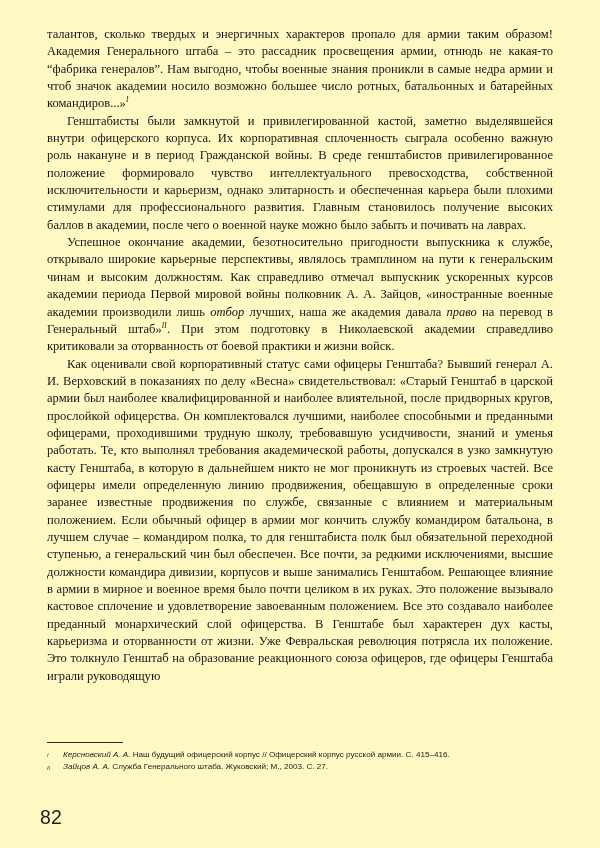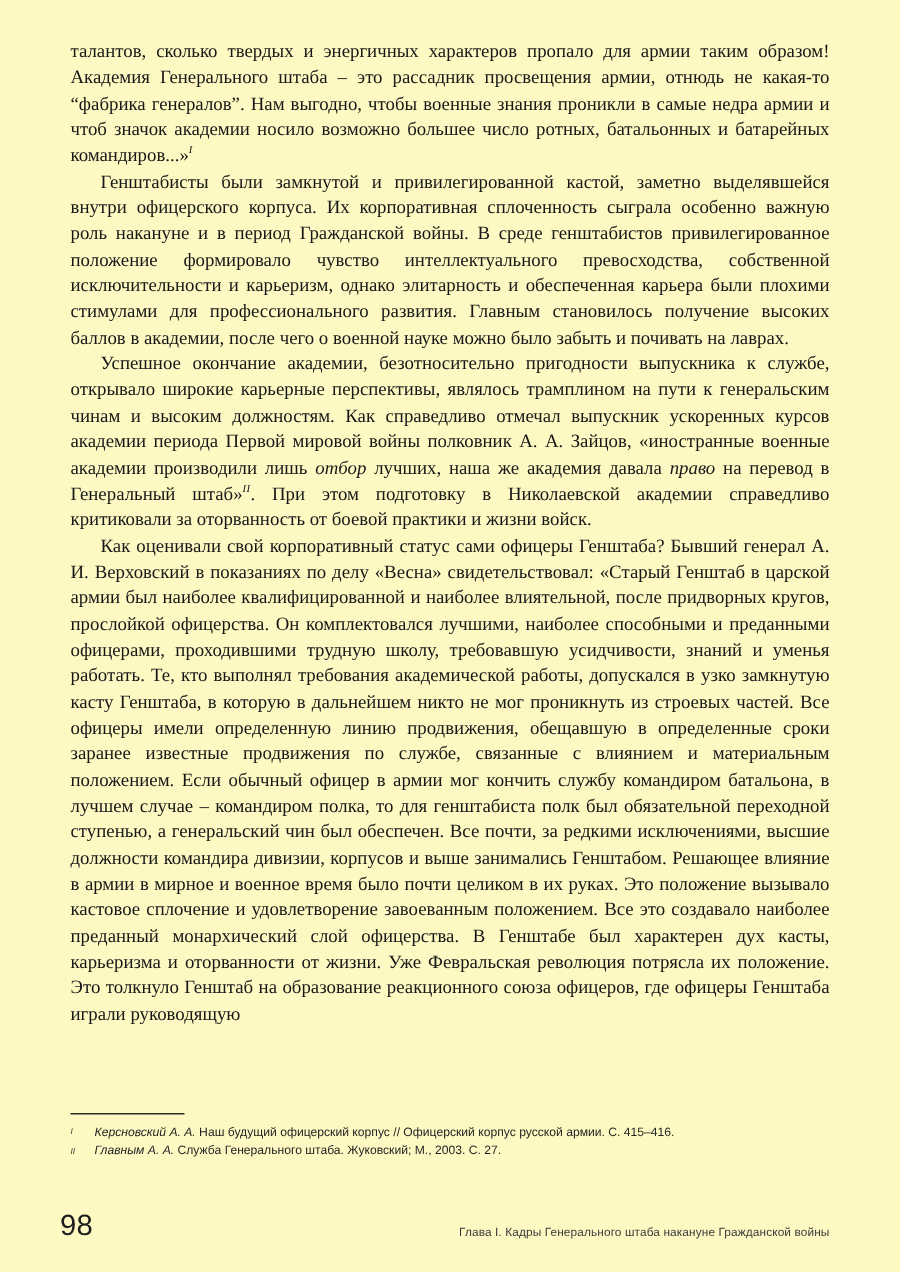--- a/index.html
+++ b/index.html
@@ -121,23 +121,22 @@
 
   <div class="footnotes">
     <div class="fn-rule"></div>
     <div id="footnote-list">
         <div class="fn-row">
           <div class="fn-marker">I</div>
           <div class="fn-text"><i>Керсновский А. А.</i><span> Наш будущий офицерский корпус // Офицерский корпус русской армии. С. 415–416.</span></div>
         </div>
         <div class="fn-row">
           <div class="fn-marker">II</div>
-          <div class="fn-text"><i>Главным А. А.</i><span> Служба Генерального штаба. Жуковский; М., 2003. С. 27.</span></div>
+          <div class="fn-text"><i>Зайцов А. А.</i><span> Служба Генерального штаба. Жуковский; М., 2003. С. 27.</span></div>
         </div>
       </div>
   </div>
 
   <div class="footer">
-    <div class="page-number">98</div>
-    <div class="running-head">Глава I. Кадры Генерального штаба накануне Гражданской войны</div>
+    <div class="page-number">82</div>
   </div>
 
 </div>
 
 </body></html>

